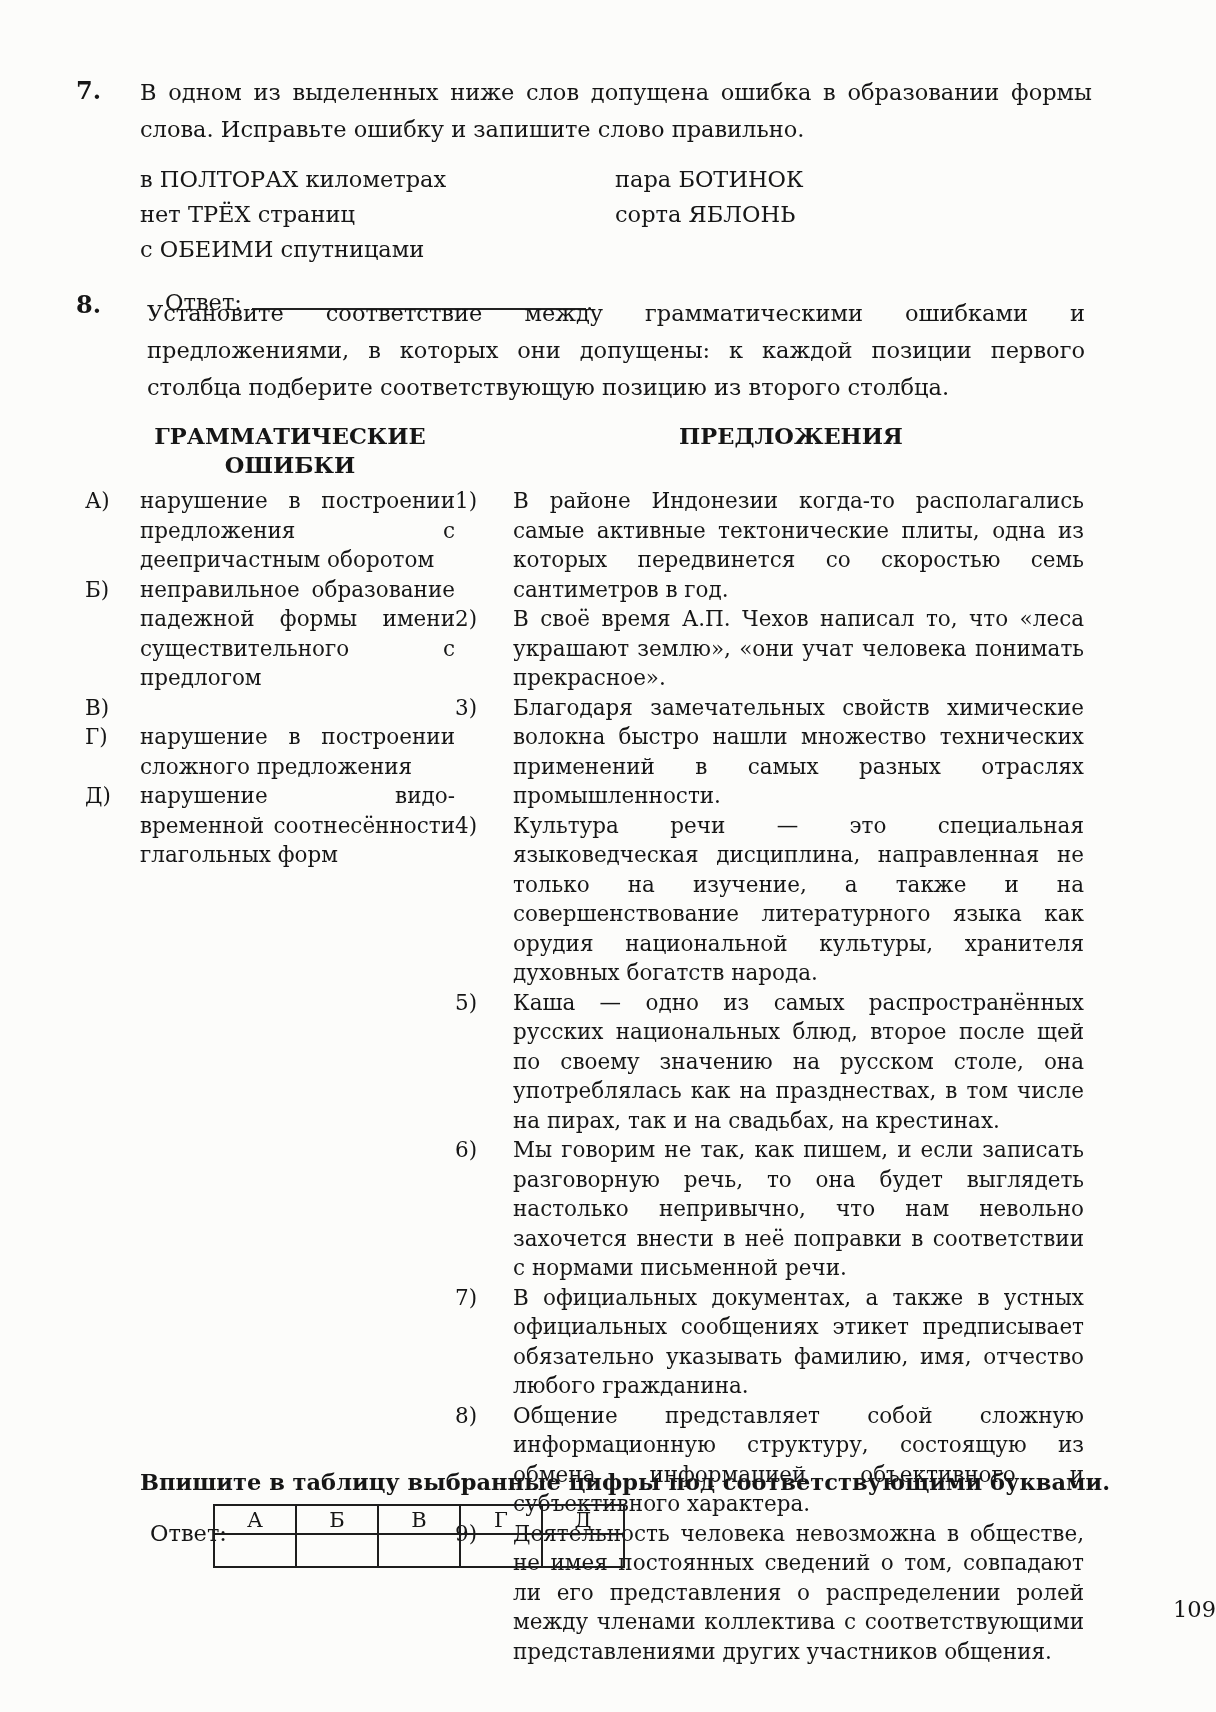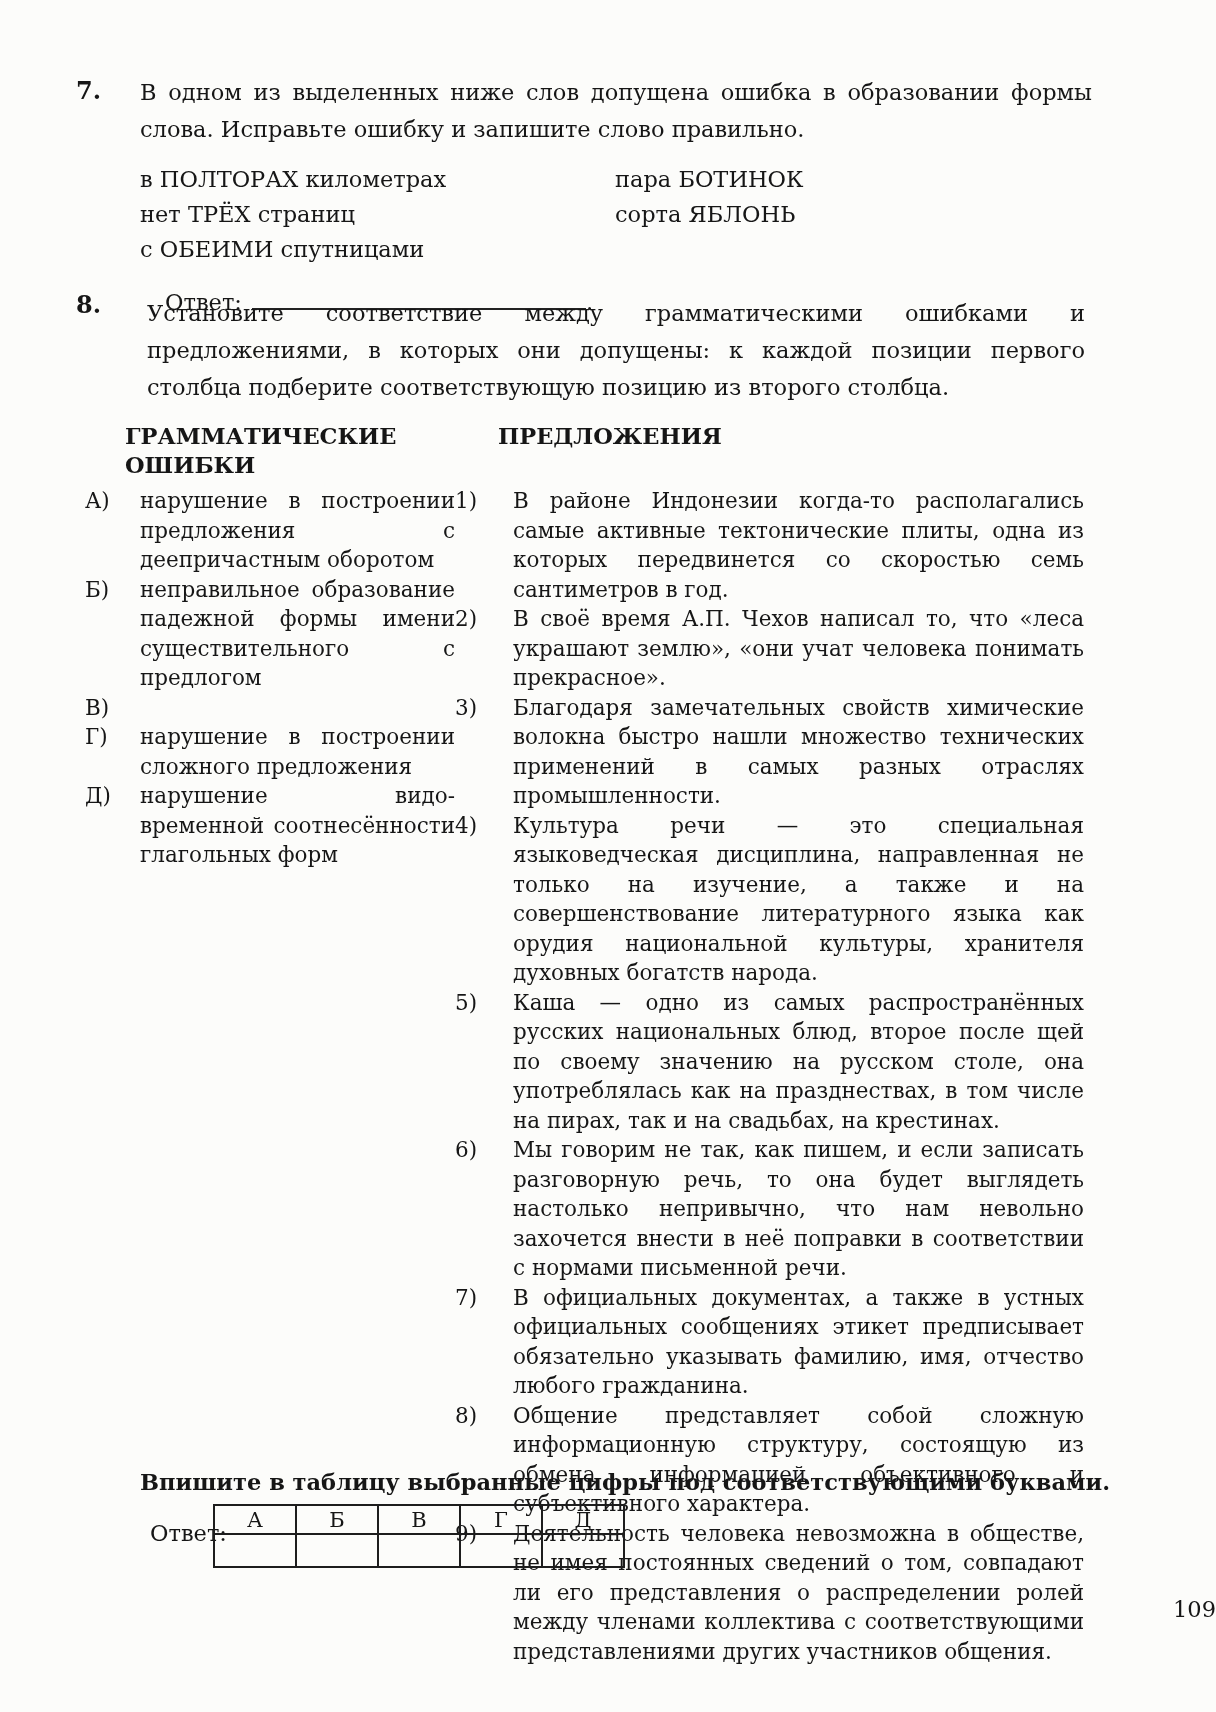--- a/index.html
+++ b/index.html
@@ -28,21 +28,21 @@
 
   .answer-line { margin-top:20px; font-size:22.5px; line-height:30px;margin-left:25px; }
   .blank {
     display:inline-block; width:334px; height:20px;
     border-bottom:2px solid #222; margin-left:10px; vertical-align:baseline;
   }
 
   .match { display:flex; margin-left:85px; margin-right:132px; margin-top:16px; }
   .col-left  { width:370px; flex:none; }
   .col-right { flex:1; }
-  .col-head { font-weight:bold; font-size:22.5px; line-height:29px; }
+  .col-head { font-weight:bold; font-size:22.5px; line-height:29px; text-align:center; }
   .col-left  .col-head { padding-left:40px; margin-bottom:6px; }
   .col-right .col-head { padding-left:43px; margin-bottom:35px; }
   .mi { display:flex; font-size:21.5px; line-height:29.5px; }
   .mi .mk { flex:none; }
   .col-left  .mi .mk { width:40px; }
   .col-right .mi .mk { width:43px; }
   .mi .mt { flex:1; text-align:justify;margin-left:15px; }
 
   .footer8 { position:absolute; left:140px; top:1469px; font-size:22.5px;font-weight:bold; }
   .answer8-label { position:absolute; left:150px; top:1520px; font-size:22.5px; }

